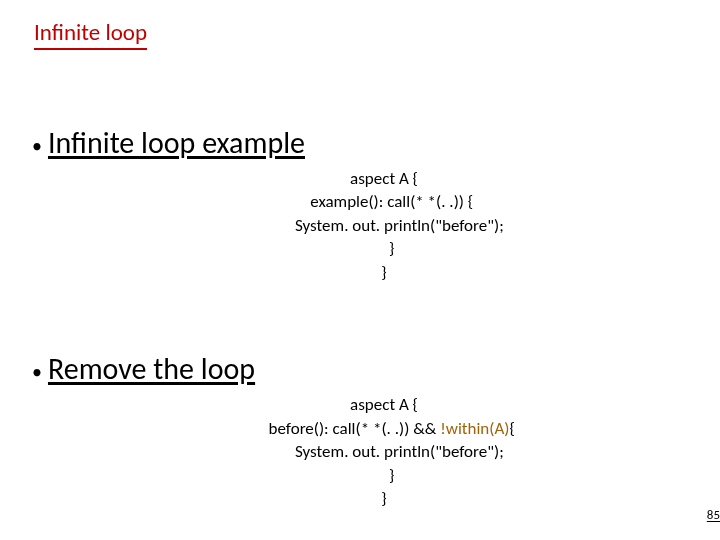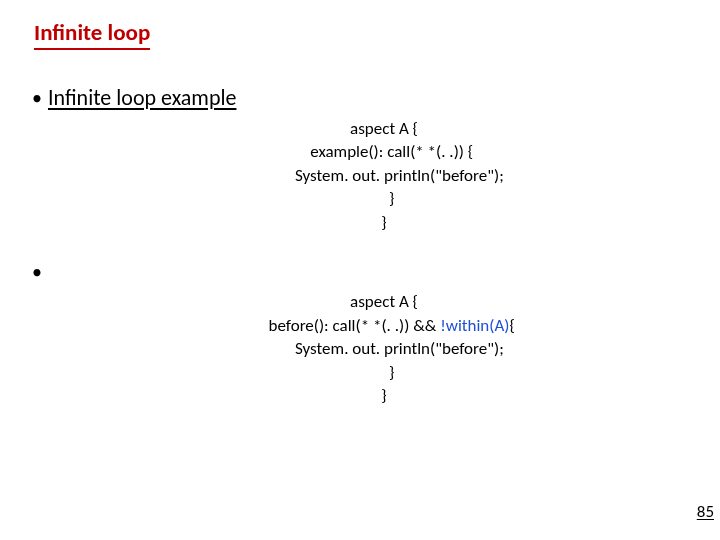--- a/index.html
+++ b/index.html
@@ -15,21 +15,21 @@
   .slide {
     box-sizing: border-box;
     padding: 18px 28px 18px 28px;
     width: 720px;
     height: 540px;
     position: relative;
   }
   .title {
     color: #c00000;
     font-size: 23px;
-    font-weight: 700;
+    font-weight: 400;
     border-bottom: 2px solid #c00000;
     padding-bottom: 2px;
     margin-bottom: 16px;
     display: inline-block;
   }
   .title-wrap {
     margin-bottom: 18px;
     padding-left: 6px;
   }
   .bullet-line {
@@ -37,39 +37,40 @@
     align-items: baseline;
     margin-bottom: 4px;
     margin-left: 4px;
   }
   .bullet {
     color: #000;
     font-size: 20px;
     margin-right: 6px;
   }
   .bullet-text {
-    font-size: 22px;
+    font-size: 30px;
     text-decoration: underline;
     text-underline-offset: 3px;
+    margin-top: 40px;
   }
   .code-block {
     font-size: 17px;
     line-height: 1.38;
     margin: 6px 0 26px 48px;
     text-align: center;
   }
   .code-line {
     white-space: pre;
   }
-  .kw { color: #1d4ed8; }
+  .kw { color: #a16207; }
   .page-num {
     position: absolute;
     bottom: 18px;
-    right: 6px;
-    font-size: 17px;
+    right: 0;
+    font-size: 13px;
     text-decoration: underline;
     text-underline-offset: 2px;
   }
 </style>
 </head>
 <body>
 
 <div class="slide">
 
   <div class="title-wrap">
@@ -84,20 +85,21 @@
   <div class="code-block">
     <div class="code-line">aspect A {</div>
     <div class="code-line">    example(): call(* *(. .)) {</div>
     <div class="code-line">        System. out. println("before");</div>
     <div class="code-line">    }</div>
     <div class="code-line">}</div>
   </div>
 
   <div class="bullet-line">
     <span class="bullet">•</span>
+    <span class="bullet-text">Remove the loop</span>
   </div>
 
   <div class="code-block">
     <div class="code-line">aspect A {</div>
     <div class="code-line"><span>    before(): call(* *(. .)) &amp;&amp; </span><span class="kw">!within(A)</span><span>{</span></div>
     <div class="code-line">        System. out. println("before");</div>
     <div class="code-line">    }</div>
     <div class="code-line">}</div>
   </div>
 

